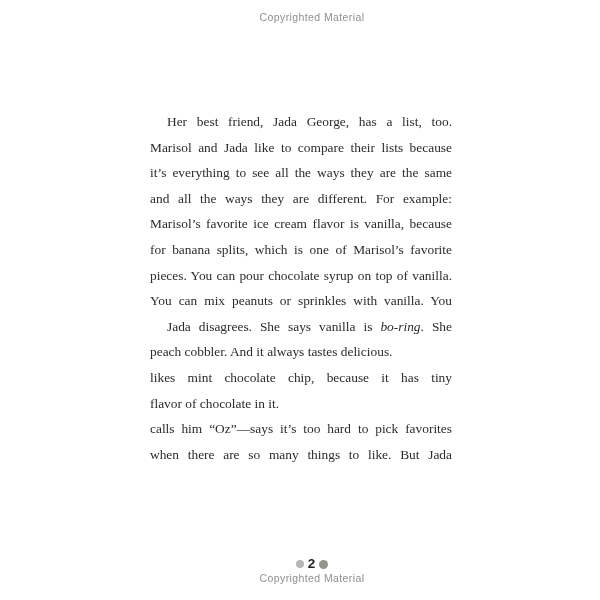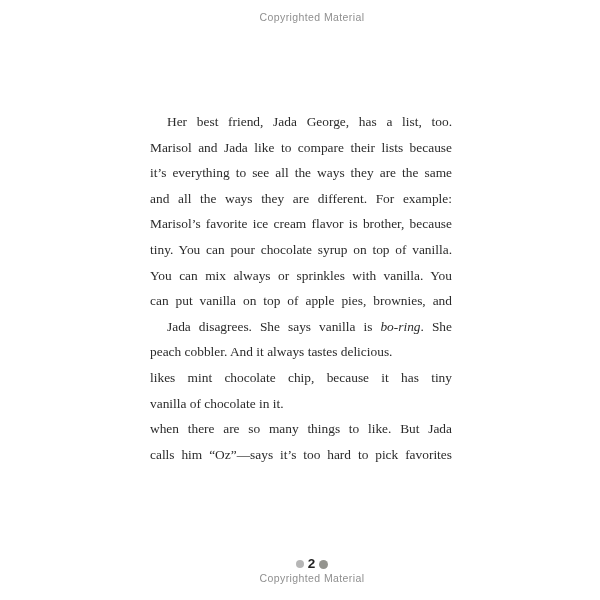--- a/index.html
+++ b/index.html
@@ -83,30 +83,30 @@
 
 <div class="page">
 
   <div class="copyright top">Copyrighted Material</div>
 
   <div class="text-block">
       <div class="line indent"><span>Her best friend, Jada George, has a list, too.</span></div>
       <div class="line"><span>Marisol and Jada like to compare their lists because</span></div>
       <div class="line"><span>it’s everything to see all the ways they are the same</span></div>
       <div class="line"><span>and all the ways they are different. For example:</span></div>
-      <div class="line"><span>Marisol’s favorite ice cream flavor is brother, because</span></div>
-      <div class="line"><span>tiny. You can pour chocolate syrup on top of vanilla.</span></div>
-      <div class="line"><span>You can mix always or sprinkles with vanilla. You</span></div>
-      <div class="line"><span>can put vanilla on top of apple pies, brownies, and</span></div>
+      <div class="line"><span>Marisol’s favorite ice cream flavor is vanilla, because</span></div>
+      <div class="line"><span>for banana splits, which is one of Marisol’s favorite</span></div>
+      <div class="line"><span>pieces. You can pour chocolate syrup on top of vanilla.</span></div>
+      <div class="line"><span>You can mix peanuts or sprinkles with vanilla. You</span></div>
       <div class="line indent"><span>Jada disagrees. She says vanilla is </span><span class="em">bo-ring</span><span>. She</span></div>
       <div class="line no-justify"><span>peach cobbler. And it always tastes delicious.</span></div>
       <div class="line"><span>likes mint chocolate chip, because it has tiny</span></div>
-      <div class="line no-justify"><span>vanilla of chocolate in it.</span></div>
+      <div class="line no-justify"><span>flavor of chocolate in it.</span></div>
+      <div class="line"><span>calls him “Oz”—says it’s too hard to pick favorites</span></div>
       <div class="line"><span>when there are so many things to like. But Jada</span></div>
-      <div class="line"><span>calls him “Oz”—says it’s too hard to pick favorites</span></div>
     </div>
 
   <div class="footer-number">
     <span class="dot left"></span>
     <span class="page-num">2</span>
     <span class="dot right"></span>
   </div>
 
   <div class="copyright bottom">Copyrighted Material</div>
 

